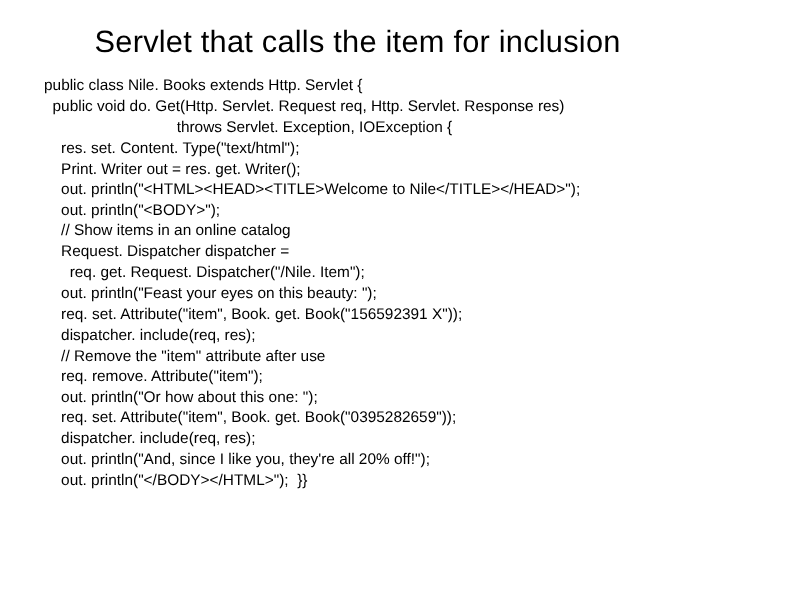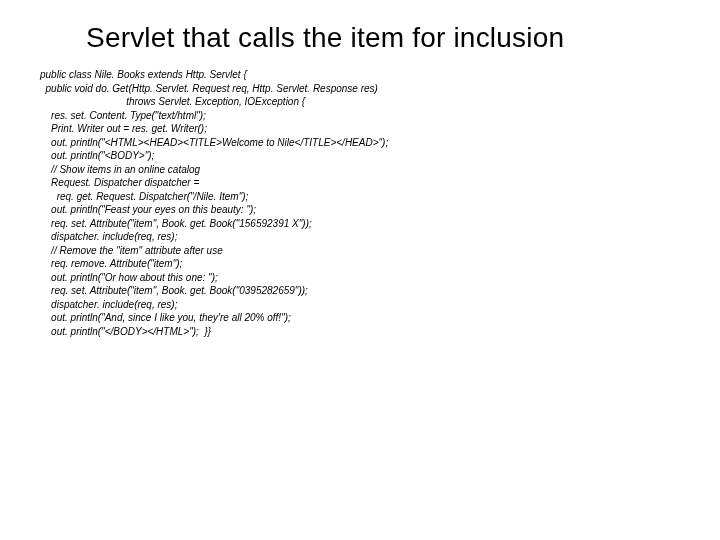--- a/index.html
+++ b/index.html
@@ -17,25 +17,24 @@
     height: 540px;
     padding: 22px 30px 24px 40px;
   }
   .title {
     font-size: 28px;
     font-weight: 400;
     margin: 0 0 14px 46px;
     letter-spacing: 0.2px;
   }
   .code {
-    font-size: 10px;
+    font-size: 14px;
     line-height: 1.35;
     white-space: pre;
     font-family: Arial, Helvetica, sans-serif;
-    font-style: italic;
   }
 </style>
 </head>
 <body>
 
 <div class="slide">
   <h1 class="title">Servlet that calls the item for inclusion</h1>
   <div class="code"><div>public class Nile. Books extends Http. Servlet {</div><div>  public void do. Get(Http. Servlet. Request req, Http. Servlet. Response res)</div><div>                               throws Servlet. Exception, IOException {</div><div>    res. set. Content. Type("text/html");</div><div>    Print. Writer out = res. get. Writer();</div><div>    out. println("&lt;HTML&gt;&lt;HEAD&gt;&lt;TITLE&gt;Welcome to Nile&lt;/TITLE&gt;&lt;/HEAD&gt;");</div><div>    out. println("&lt;BODY&gt;");</div><div>    // Show items in an online catalog</div><div>    Request. Dispatcher dispatcher =</div><div>      req. get. Request. Dispatcher("/Nile. Item");</div><div>    out. println("Feast your eyes on this beauty: ");</div><div>    req. set. Attribute("item", Book. get. Book("156592391 X"));</div><div>    dispatcher. include(req, res);</div><div>    // Remove the "item" attribute after use</div><div>    req. remove. Attribute("item");</div><div>    out. println("Or how about this one: ");</div><div>    req. set. Attribute("item", Book. get. Book("0395282659"));</div><div>    dispatcher. include(req, res);</div><div>    out. println("And, since I like you, they're all 20% off!");</div><div>    out. println("&lt;/BODY&gt;&lt;/HTML&gt;");  }}</div></div>
 </div>
 

